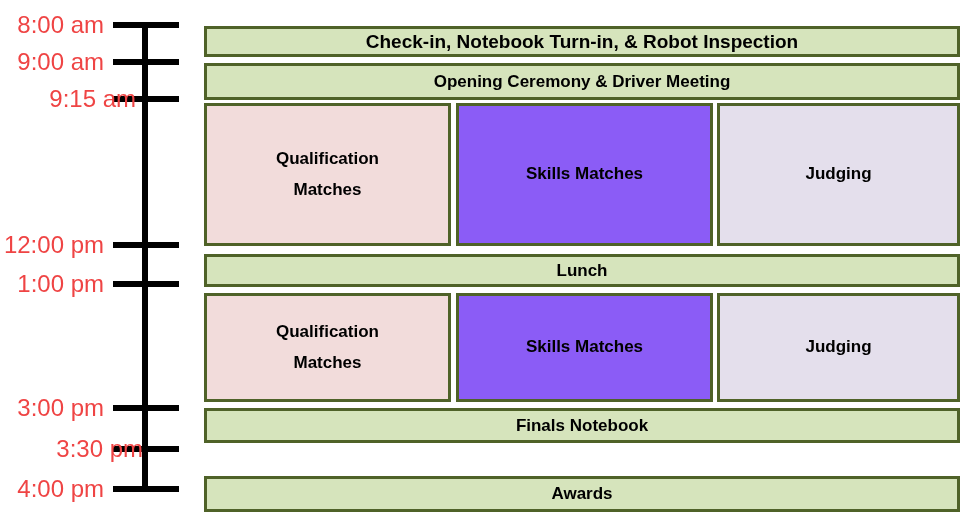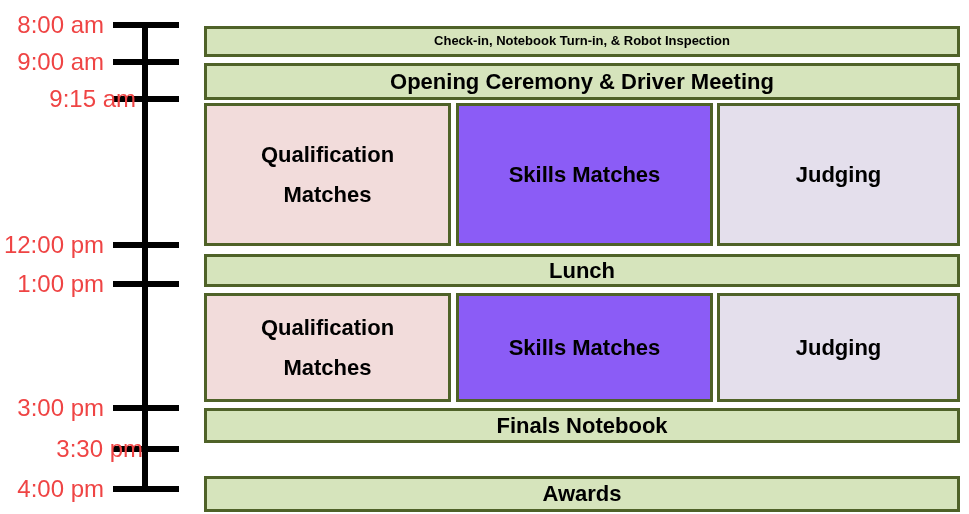--- a/index.html
+++ b/index.html
@@ -42,29 +42,29 @@
   .bar {
     position: absolute;
     box-sizing: border-box;
     border: 3px solid #4f6228;
     display: flex;
     align-items: center;
     justify-content: center;
     text-align: center;
     font-weight: bold;
     color: #000000;
-    font-size: 22px;
+    font-size: 17px;
     line-height: 1.25;
   }
   .bar .lbl { white-space: pre-line; }
   .fill-green  { background: #d6e4bc; }
   .fill-pink   { background: #f2dcdb; }
   .fill-blue   { background: #8b5cf6; }
   .fill-purple { background: #e4dfec; }
-  .bar.small-text { font-size: 13px; }
+  .bar.small-text { font-size: 19px; }
   .bar.block { line-height: 1.8; }
 </style>
 </head>
 <body>
 
 <div id="canvas">
 
   <div class="axis-line" style="left:142px; top:22px; width:6px; height:470px;"></div>
 
   <div class="tick" style="top:22px;"></div>

